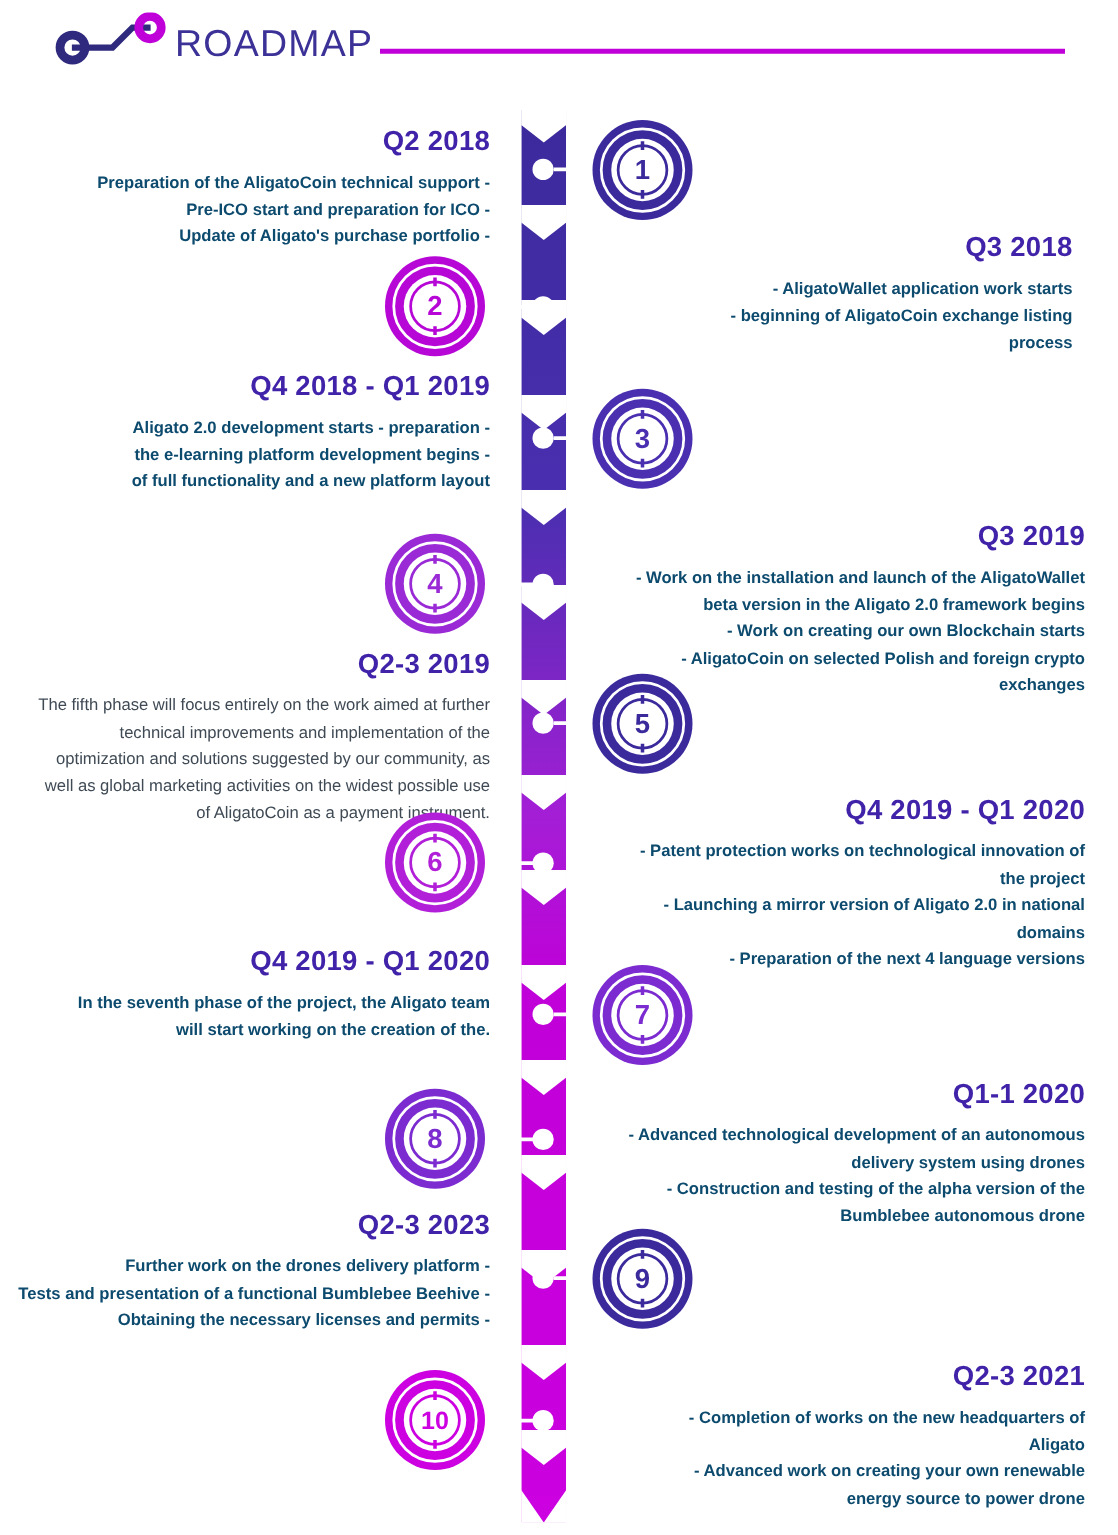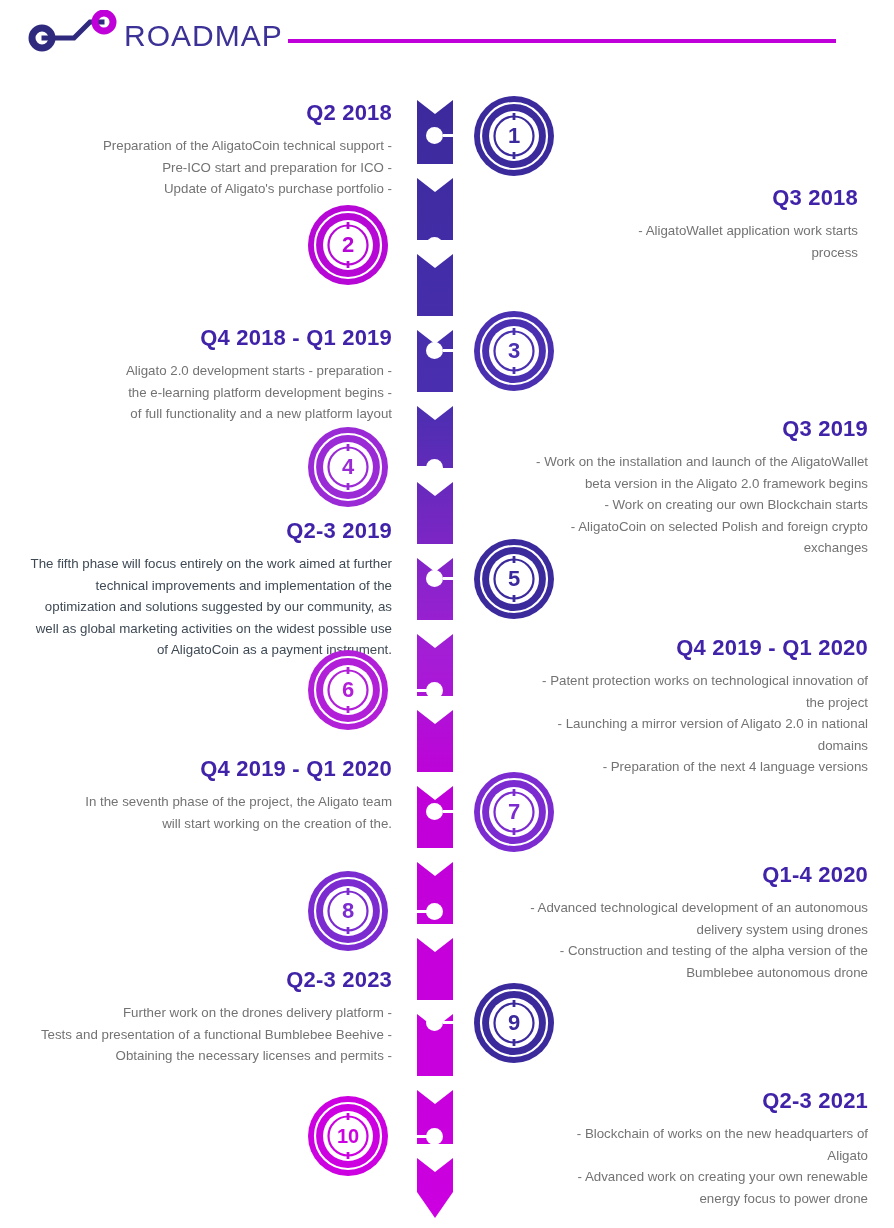--- a/index.html
+++ b/index.html
@@ -11,21 +11,21 @@
     width: 894px;
     height: 1228px;
     position: relative;
     font-family: "Liberation Sans", sans-serif;
     overflow: hidden;
   }
 
   
   #header {
     position: absolute;
-    left: 0; top: 0;
+    left: 16px; top: 0;
     width: 790px; height: 78px;
   }
   #logo-mark {
     position: absolute;
     left: 22px; top: 10px;
     width: 100px; height: 48px;
   }
   #roadmap-title {
     position: absolute;
     left: 124px; top: 19px;
@@ -77,23 +77,24 @@
     font-size: 22px;
     font-weight: bold;
     color: #4023a8;
     margin: 0 0 9px 0;
     letter-spacing: 0.2px;
   }
   .block.left { text-align: right; }
   .block.right { text-align: right; }
   .block .line {
     font-size: 13.3px;
-    color: #737373;
+    color: #0c4a6e;
     line-height: 1.62;
     white-space: pre;
+    font-weight: bold;
   }
   .block .para {
     font-size: 13.3px;
     color: #3f4a55;
     line-height: 1.62;
   }
 </style>
 </head>
 <body>
 
@@ -157,20 +158,21 @@
     <circle cx="42" cy="42" r="25" fill="#ffffff"></circle>
     <circle cx="42" cy="42" r="19.5" fill="none" stroke="#3b2a9c" stroke-width="2.2"></circle>
     <rect x="40.6" y="19" width="2.8" height="7" fill="#3b2a9c"></rect>
     <rect x="40.6" y="58" width="2.8" height="7" fill="#3b2a9c"></rect>
     <text x="42" y="49" text-anchor="middle" font-family="Liberation Sans, sans-serif" font-size="22" font-weight="bold" fill="#3b2a9c">1</text>
   </svg>
 </div>
 <div class="block right" style="left:468px; top:185px; width:390px;">
   <div class="qtitle">Q3 2018</div>
   <div class="line">- AligatoWallet application work starts</div>
+  <div class="line">- beginning of AligatoCoin exchange listing</div>
   <div class="line">  process</div>
 </div>
 
 <div class="node-dot" style="left:426px; top:237px;"></div>
 <div class="node-stub" style="left:397px; top:244px; width:30px;"></div>
 <div class="badge" style="left:306px; top:203px;">
   <svg width="84" height="84" viewBox="0 0 84 84">
     <circle cx="42" cy="42" r="40" fill="#b707d6"></circle>
     <circle cx="42" cy="42" r="33" fill="none" stroke="#ffffff" stroke-width="2.2"></circle>
     <circle cx="42" cy="42" r="25" fill="#ffffff"></circle>
@@ -215,21 +217,21 @@
   <svg width="84" height="84" viewBox="0 0 84 84">
     <circle cx="42" cy="42" r="40" fill="#9a2ad6"></circle>
     <circle cx="42" cy="42" r="33" fill="none" stroke="#ffffff" stroke-width="2.2"></circle>
     <circle cx="42" cy="42" r="25" fill="#ffffff"></circle>
     <circle cx="42" cy="42" r="19.5" fill="none" stroke="#9a2ad6" stroke-width="2.2"></circle>
     <rect x="40.6" y="19" width="2.8" height="7" fill="#9a2ad6"></rect>
     <rect x="40.6" y="58" width="2.8" height="7" fill="#9a2ad6"></rect>
     <text x="42" y="49" text-anchor="middle" font-family="Liberation Sans, sans-serif" font-size="22" font-weight="bold" fill="#9a2ad6">4</text>
   </svg>
 </div>
-<div class="block left" style="left:30px; top:325px; width:362px;">
+<div class="block left" style="left:30px; top:296px; width:362px;">
   <div class="qtitle">Q4 2018 - Q1 2019</div>
   <div class="line">Aligato 2.0 development starts - preparation -</div>
   <div class="line">the e-learning platform development begins -</div>
   <div class="line">of full functionality and a new platform layout</div>
 </div>
 
 <div class="node-dot" style="left:426px; top:570px;"></div>
 <div class="node-stub" style="left:443px; top:577px; width:30px;"></div>
 <div class="badge" style="left:472px; top:537px;">
   <svg width="84" height="84" viewBox="0 0 84 84">
@@ -276,21 +278,21 @@
     <circle cx="42" cy="42" r="40" fill="#7b2bd0"></circle>
     <circle cx="42" cy="42" r="33" fill="none" stroke="#ffffff" stroke-width="2.2"></circle>
     <circle cx="42" cy="42" r="25" fill="#ffffff"></circle>
     <circle cx="42" cy="42" r="19.5" fill="none" stroke="#7b2bd0" stroke-width="2.2"></circle>
     <rect x="40.6" y="19" width="2.8" height="7" fill="#7b2bd0"></rect>
     <rect x="40.6" y="58" width="2.8" height="7" fill="#7b2bd0"></rect>
     <text x="42" y="49" text-anchor="middle" font-family="Liberation Sans, sans-serif" font-size="22" font-weight="bold" fill="#7b2bd0">7</text>
   </svg>
 </div>
 <div class="block right" style="left:468px; top:862px; width:400px;">
-  <div class="qtitle">Q1-4 2020</div>
+  <div class="qtitle">Q1-1 2020</div>
   <div class="line">- Advanced technological development of an autonomous</div>
   <div class="line">  delivery system using drones</div>
   <div class="line">- Construction and testing of the alpha version of the</div>
   <div class="line">  Bumblebee autonomous drone</div>
 </div>
 
 <div class="node-dot" style="left:426px; top:903px;"></div>
 <div class="node-stub" style="left:397px; top:910px; width:30px;"></div>
 <div class="badge" style="left:306px; top:869px;">
   <svg width="84" height="84" viewBox="0 0 84 84">
@@ -317,24 +319,24 @@
     <circle cx="42" cy="42" r="33" fill="none" stroke="#ffffff" stroke-width="2.2"></circle>
     <circle cx="42" cy="42" r="25" fill="#ffffff"></circle>
     <circle cx="42" cy="42" r="19.5" fill="none" stroke="#3b2a9c" stroke-width="2.2"></circle>
     <rect x="40.6" y="19" width="2.8" height="7" fill="#3b2a9c"></rect>
     <rect x="40.6" y="58" width="2.8" height="7" fill="#3b2a9c"></rect>
     <text x="42" y="49" text-anchor="middle" font-family="Liberation Sans, sans-serif" font-size="22" font-weight="bold" fill="#3b2a9c">9</text>
   </svg>
 </div>
 <div class="block right" style="left:468px; top:1088px; width:400px;">
   <div class="qtitle">Q2-3 2021</div>
-  <div class="line">- Blockchain of works on the new headquarters of</div>
+  <div class="line">- Completion of works on the new headquarters of</div>
   <div class="line">  Aligato</div>
   <div class="line">- Advanced work on creating your own renewable</div>
-  <div class="line">  energy focus to power drone</div>
+  <div class="line">  energy source to power drone</div>
 </div>
 
 <div class="node-dot" style="left:426px; top:1128px;"></div>
 <div class="node-stub" style="left:397px; top:1135px; width:30px;"></div>
 <div class="badge" style="left:306px; top:1094px;">
   <svg width="84" height="84" viewBox="0 0 84 84">
     <circle cx="42" cy="42" r="40" fill="#cc00e0"></circle>
     <circle cx="42" cy="42" r="33" fill="none" stroke="#ffffff" stroke-width="2.2"></circle>
     <circle cx="42" cy="42" r="25" fill="#ffffff"></circle>
     <circle cx="42" cy="42" r="19.5" fill="none" stroke="#cc00e0" stroke-width="2.2"></circle>

